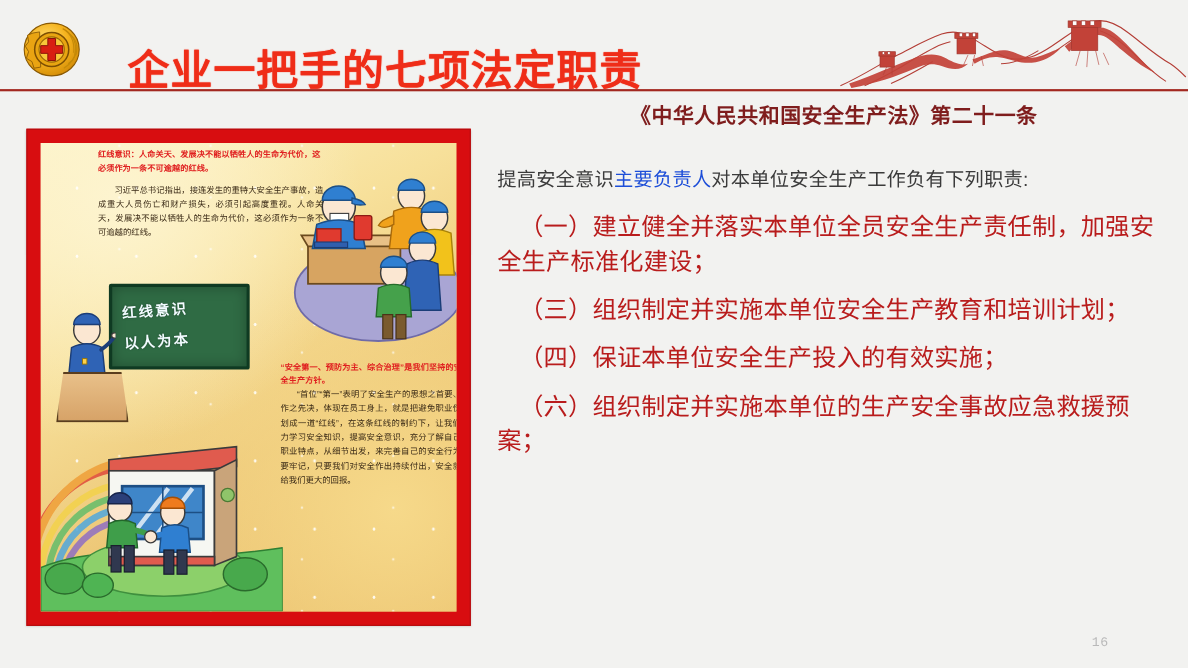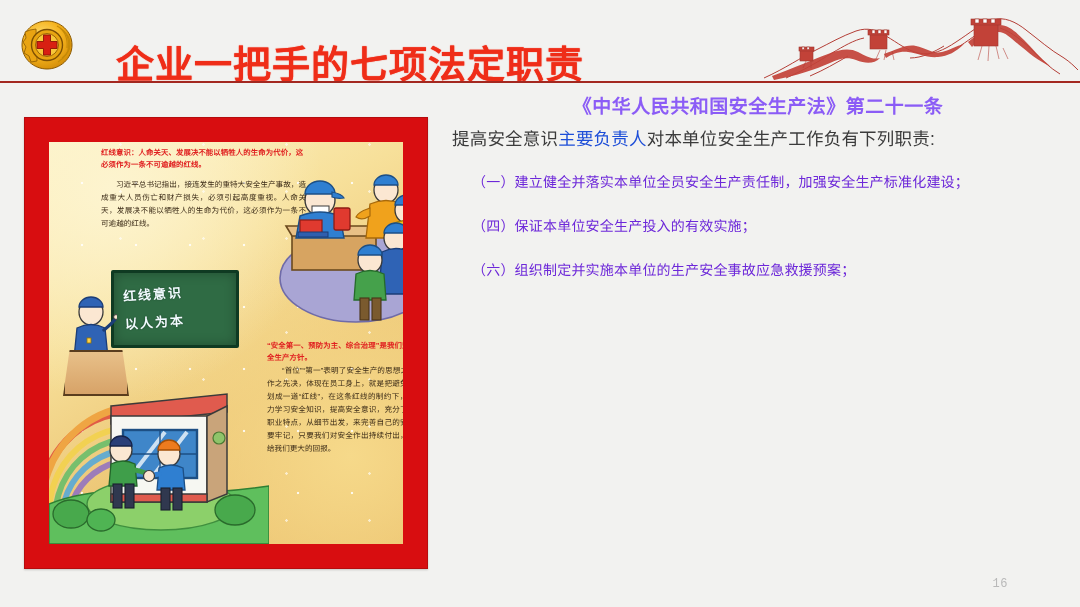--- a/index.html
+++ b/index.html
@@ -67,21 +67,21 @@
     opacity: .95;
   }
 
   
   .poster {
     position: absolute;
     left: 24px; top: 117px;
     width: 404px; height: 452px;
     background: #d80d10;
     border: 1px solid #b50c0e;
-    padding: 24px;
+    padding: 12px;
     box-shadow: 0 1px 2px rgba(0,0,0,.18);
   }
   .poster-inner {
     position: relative;
     width: 100%; height: 100%;
     overflow: hidden;
     background:
       radial-gradient(circle at 18% 12%, #fdf4cf 0%, rgba(253,244,207,0) 46%),
       radial-gradient(circle at 85% 78%, #f6d98a 0%, rgba(246,217,138,0) 52%),
       linear-gradient(150deg, #fdf3c6 0%, #f7e09a 34%, #edc878 62%, #e7b964 100%);
@@ -157,40 +157,40 @@
   .scene { position: absolute; left: 0; bottom: 0; width: 220px; height: 190px; }
 
   
   .content {
     position: absolute;
     left: 452px; top: 94px;
     width: 612px;
     color: #333;
   }
   .law-title {
-    color: #8b5cf6;
+    color: #7f1d1d;
     font-size: 19px;
     font-weight: bold;
     text-align: center;
     line-height: 26px;
     letter-spacing: .5px;
-    margin-bottom: 4px;
+    margin-bottom: 28px;
   }
   .lead {
     font-size: 17.5px;
     line-height: 30px;
     color: #3b3b3b;
     margin-bottom: 13px;
     letter-spacing: .2px;
   }
   .lead .hl { color: #1d4ed8; }
   .clause {
-    font-size: 14px;
+    font-size: 22px;
     line-height: 31px;
-    color: #6d28d9;
+    color: #b91c1c;
     margin-bottom: 13px;
     text-indent: 20px;
     letter-spacing: .2px;
   }
   .page-num {
     position: absolute;
     right: 72px; bottom: 16px;
     font-size: 12px;
     color: #b9b9b9;
     letter-spacing: .5px;
@@ -428,19 +428,20 @@
 
   <div class="content">
 
     <div class="law-title">《中华人民共和国安全生产法》第二十一条</div>
 
     <div class="lead">
       <span>提高安全意识</span><span class="hl">主要负责人</span><span>对本单位安全生产工作负有下列职责:</span>
     </div>
 
     <div class="clause">（一）建立健全并落实本单位全员安全生产责任制，加强安全生产标准化建设；</div>
+    <div class="clause">（三）组织制定并实施本单位安全生产教育和培训计划；</div>
     <div class="clause">（四）保证本单位安全生产投入的有效实施；</div>
     <div class="clause">（六）组织制定并实施本单位的生产安全事故应急救援预案；</div>
   </div>
 
   <div class="page-num">16</div>
 
 </div>
 
 </body></html>

